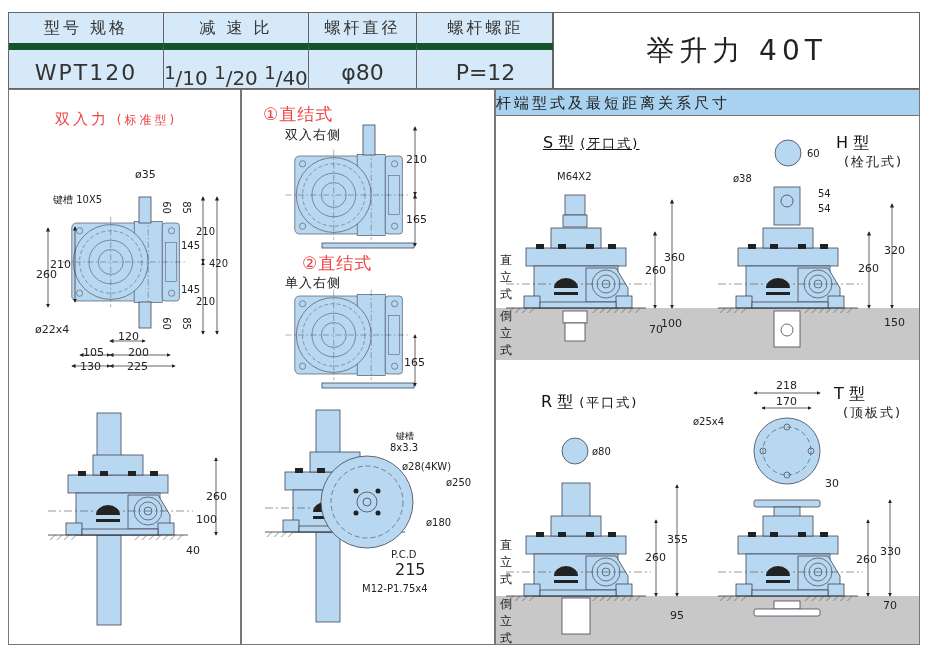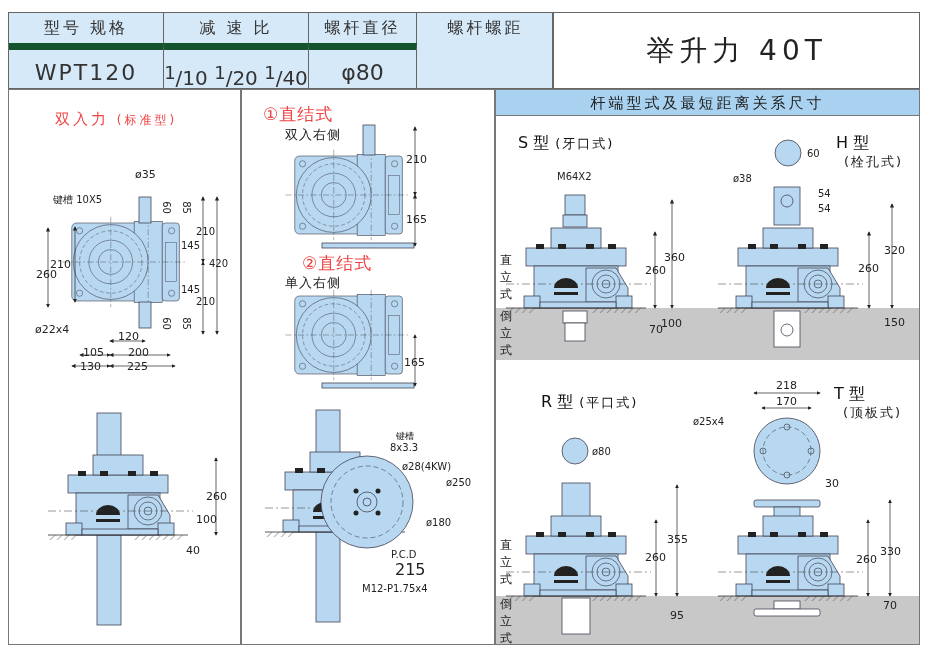--- a/index.html
+++ b/index.html
@@ -12,21 +12,21 @@
   .hdr-c2 { left:155px; width:145px; }
   .hdr-c3 { left:300px; width:108px; }
   .hdr-c4 { left:408px; width:137px; border-right:none !important; }
   .frac sup { font-size:18px; vertical-align:6px; }
   .frac { font-size:20px; letter-spacing:0; }
   .title-box { position:absolute; left:553px; top:12px; width:367px; height:77px; border:1px solid #666; border-left:1px solid #666; text-align:center; line-height:76px; font-size:28px; letter-spacing:5px; color:#222; background:#fff; }
   .panel { position:absolute; border:1px solid #777; background:#fff; }
   .p1 { left:8px; top:89px; width:233px; height:556px; }
   .p2 { left:241px; top:89px; width:254px; height:556px; }
   .p3 { left:495px; top:89px; width:425px; height:556px; }
-  .sub-hdr { position:absolute; left:495px; top:89px; width:425px; height:27px; background:#a9d2f1; border:1px solid #777; text-align:center; line-height:26px; font-size:15px; letter-spacing:3px; color:#222; }
+  .sub-hdr { position:absolute; left:495px; top:89px; width:425px; height:27px; background:#a9d2f1; border:1px solid #777; line-height:26px; font-size:15px; letter-spacing:3px; color:#222; }
   .lbl { position:absolute; font-size:11px; color:#222; white-space:nowrap; }
   .lbl-big { position:absolute; font-size:15px; color:#ef4444; white-space:nowrap; letter-spacing:3px; }
   .lbl-type { position:absolute; font-size:16px; color:#111; white-space:nowrap; }
   .lbl-type small { font-size:13px; letter-spacing:2px; margin-left:6px; }
   .vert { position:absolute; font-size:12px; width:14px; line-height:17px; text-align:center; color:#222; }
   svg { position:absolute; left:0; top:0; }
   .gray-band { position:absolute; background:#c8c8c8; }
 </style>
 </head>
 <body>
@@ -34,20 +34,21 @@
 <div class="hdr-table">
   <div class="cell hdr-row1 hdr-c1">型号  规格</div>
   <div class="cell hdr-row1 hdr-c2">减 速 比</div>
   <div class="cell hdr-row1 hdr-c3">螺杆直径</div>
   <div class="cell hdr-row1 hdr-c4">螺杆螺距</div>
   <div class="cell hdr-row2 hdr-c1" style="letter-spacing:2px;">WPT120</div>
   <div class="cell hdr-row2 hdr-c2 frac">
     <sup>1</sup>/<span>10</span>&nbsp;<sup>1</sup>/<span>20</span>&nbsp;<sup>1</sup>/<span>40</span>
   </div>
   <div class="cell hdr-row2 hdr-c3">φ80</div>
+  <div class="cell hdr-row2 hdr-c4">P=12</div>
 </div>
 <div class="title-box">举升力 40T</div>
 
 <div class="panel p1"></div>
 <div class="panel p2"></div>
 <div class="panel p3"></div>
 <div class="gray-band" style="left:496px;top:308px;width:423px;height:52px;"></div>
 <div class="gray-band" style="left:496px;top:596px;width:423px;height:48px;"></div>
 <div class="sub-hdr">杆端型式及最短距离关系尺寸</div>
 
@@ -233,21 +234,21 @@
 <div class="lbl" style="left:404px;top:356px;">165</div>
 <div class="lbl" style="left:388px;top:430px;font-size:9px;margin-left:8px;">键槽</div>
 <div class="lbl" style="left:390px;top:442px;font-size:10px;">8x3.3</div>
 <div class="lbl" style="left:402px;top:461px;font-size:10px;">ø28(4KW)</div>
 <div class="lbl" style="left:446px;top:477px;font-size:10px;">ø250</div>
 <div class="lbl" style="left:426px;top:517px;font-size:10px;">ø180</div>
 <div class="lbl" style="left:391px;top:549px;font-size:10px;">P.C.D</div>
 <div class="lbl" style="left:395px;top:560px;font-size:16px;">215</div>
 <div class="lbl" style="left:362px;top:583px;font-size:10px;">M12-P1.75x4</div>
 
-<div class="lbl-type" style="left:518px;top:133px;">
+<div class="lbl-type" style="left:543px;top:133px;text-decoration:underline;">
   <span>S</span> <span>型</span><small>(牙口式)</small>
 </div>
 <div class="lbl" style="left:557px;top:171px;font-size:10px;">M64X2</div>
 <div class="lbl" style="left:664px;top:251px;">360</div>
 <div class="lbl" style="left:645px;top:264px;">260</div>
 <div class="lbl" style="left:661px;top:317px;">100</div>
 <div class="lbl" style="left:649px;top:323px;">70</div>
 
 <div class="lbl-type" style="left:836px;top:133px;">
   <span>H</span> <span>型</span>

